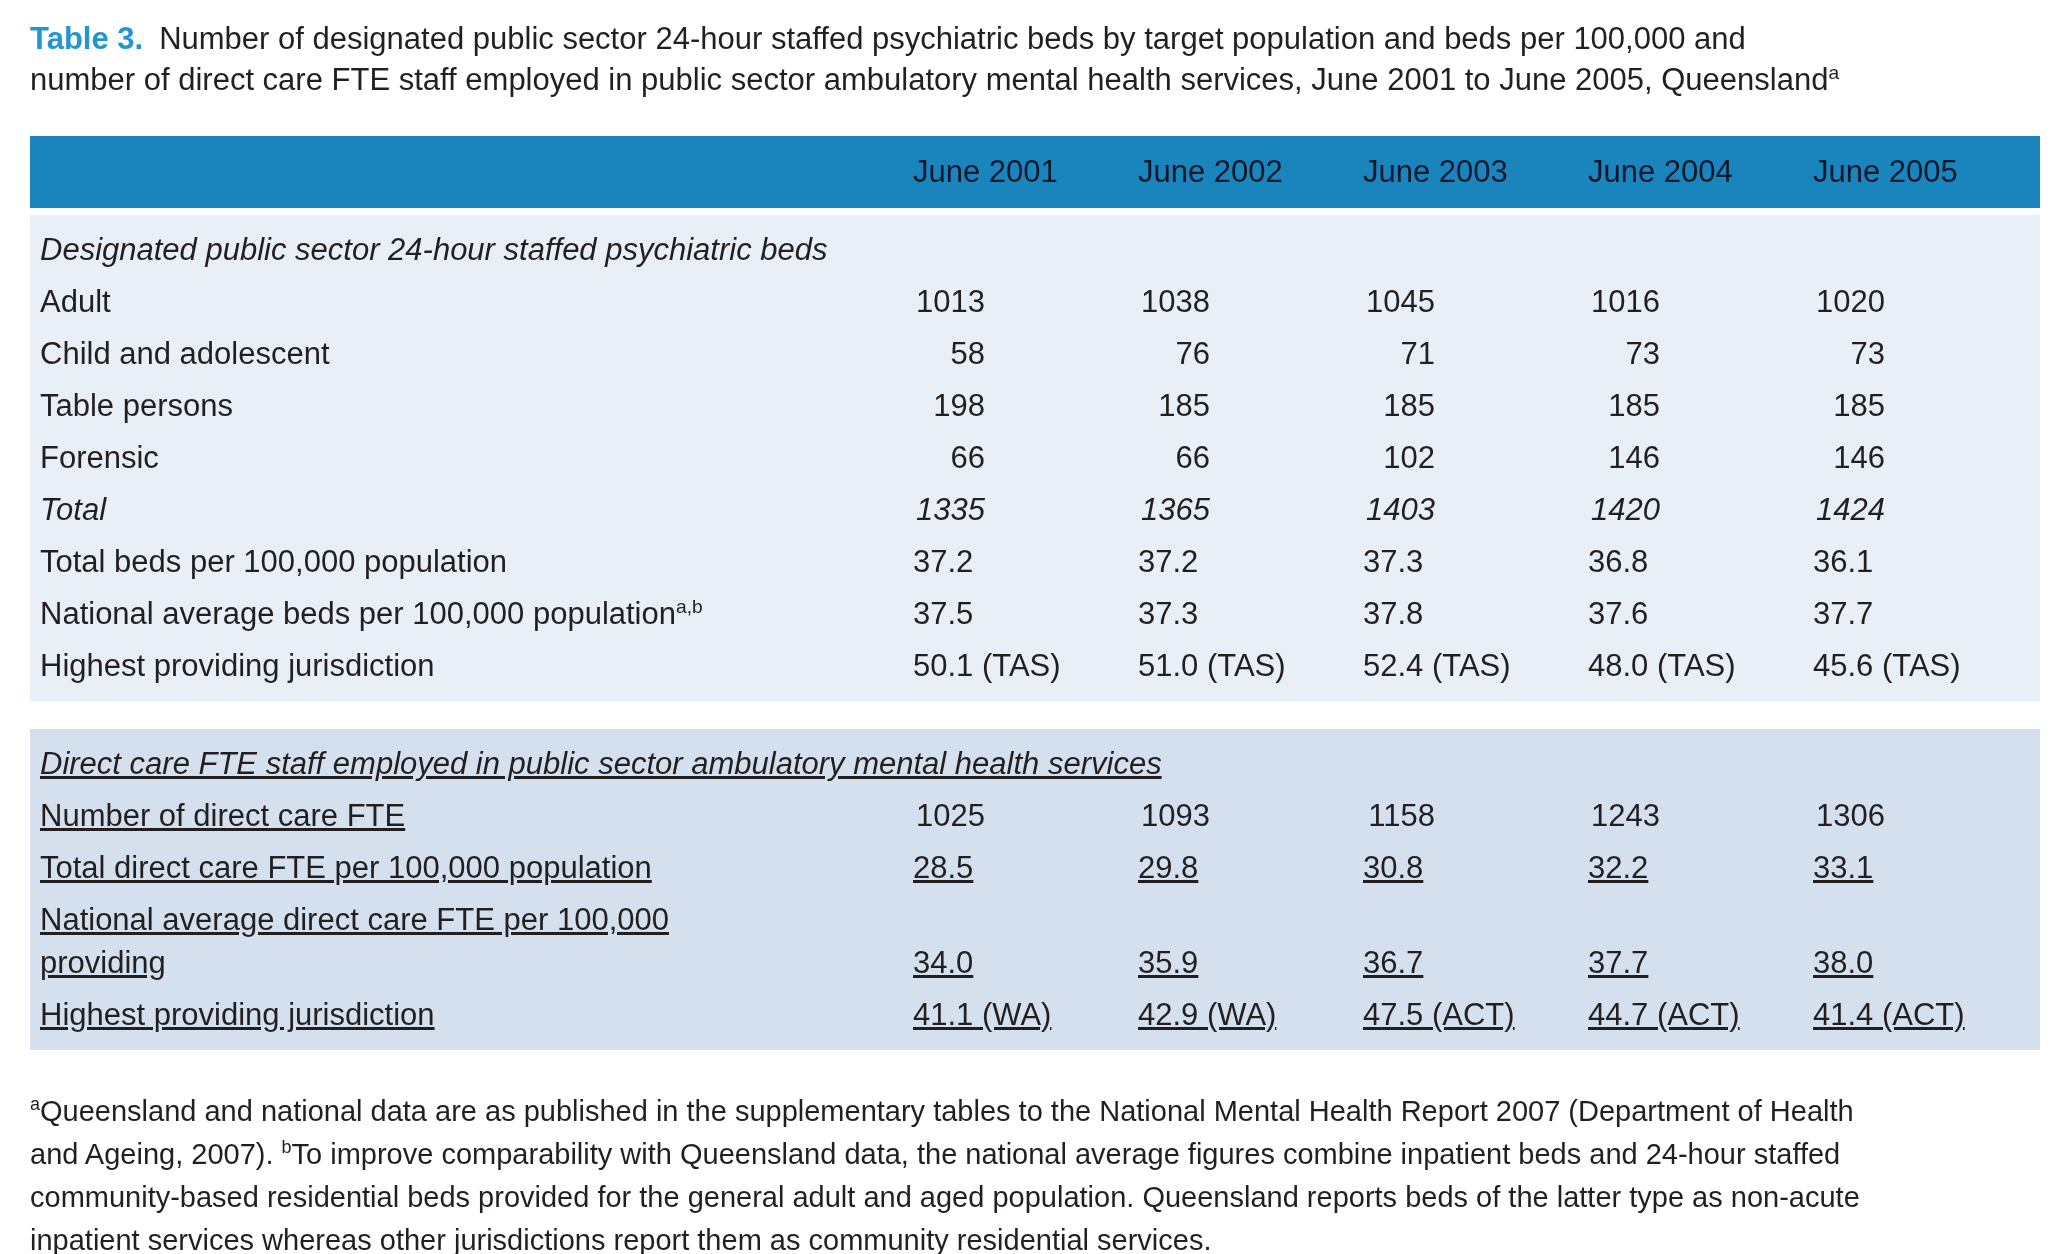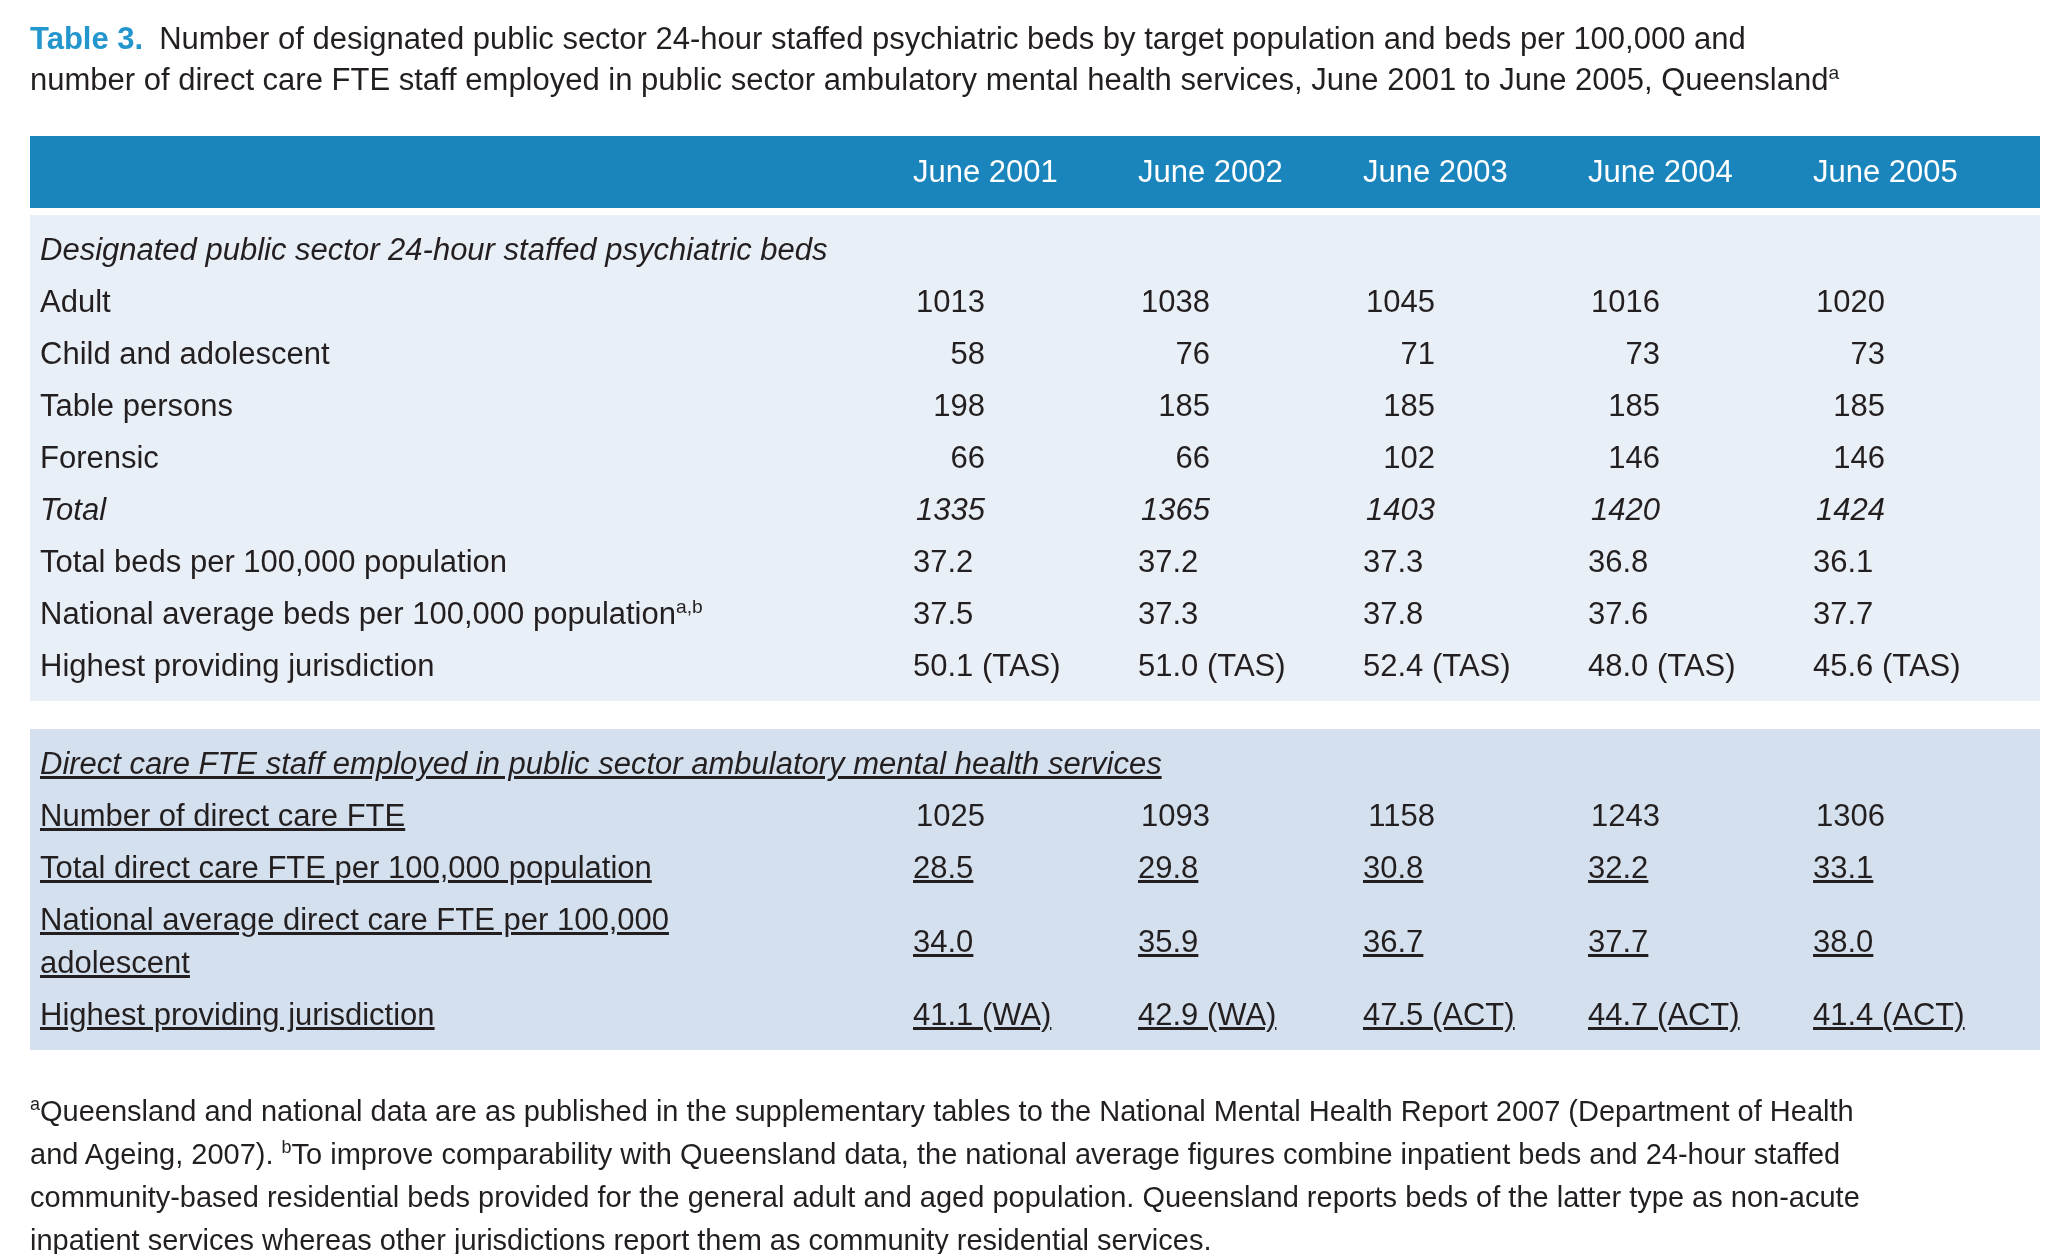--- a/index.html
+++ b/index.html
@@ -19,31 +19,31 @@
   }
   .page { position: relative; width: 2065px; height: 1254px; }
 
   
   .title { padding: 18px 28px 0 30px; font-size: 31px; line-height: 41px; }
   .title-label { color: var(--title-accent); font-weight: bold; margin-right: 16px; }
   sup { font-size: 0.62em; vertical-align: super; line-height: 0; }
 
   
   .tbl { margin-left: 30px; width: 2010px; }
-  .row { display: flex; align-items: center; padding: 5px 0 4px 0; }
+  .row { display: flex; align-items: flex-end; padding: 5px 0 4px 0; }
   .cell { line-height: 43px; }
   .cell.label { flex: 0 0 883px; padding-left: 10px; }
   .cell.col { flex: 0 0 225px; text-align: left; }
   .vint { display: inline-block; width: 72px; text-align: right; }
 
   
   .thead {
     display: flex; align-items: center;
     margin-top: 36px; height: 72px;
-    background: var(--header-bg); color: #ffffff;
+    background: var(--header-bg); color: #0f172a;
     font-size: 31px;
   }
   .thead .cell { line-height: 72px; }
 
   
   .section { font-size: 31px; padding: 8px 0 10px 0; }
   .section.sec1 { background: var(--section1-bg); margin-top: 7px; }
   .section.sec2 { background: var(--section2-bg); margin-top: 28px; text-decoration: underline; }
   .row.section-title .cell.label { flex: 0 0 2000px; font-style: italic; }
   .row.italic { font-style: italic; }
@@ -181,21 +181,21 @@
         </div>
         <div class="cell col">28.5</div>
         <div class="cell col">29.8</div>
         <div class="cell col">30.8</div>
         <div class="cell col">32.2</div>
         <div class="cell col">33.1</div>
       </div>
       <div class="row">
         <div class="cell label">
           <div>National average direct care FTE per 100,000</div>
-          <div>adolescent</div>
+          <div>providing</div>
         </div>
         <div class="cell col">34.0</div>
         <div class="cell col">35.9</div>
         <div class="cell col">36.7</div>
         <div class="cell col">37.7</div>
         <div class="cell col">38.0</div>
       </div>
       <div class="row">
         <div class="cell label">
           <div>Highest providing jurisdiction</div>

